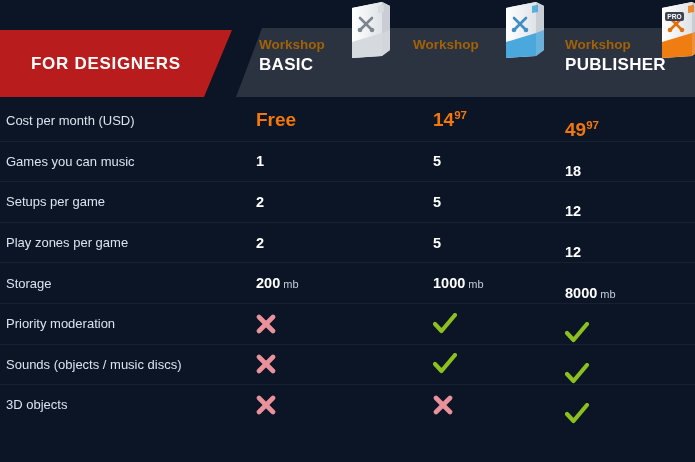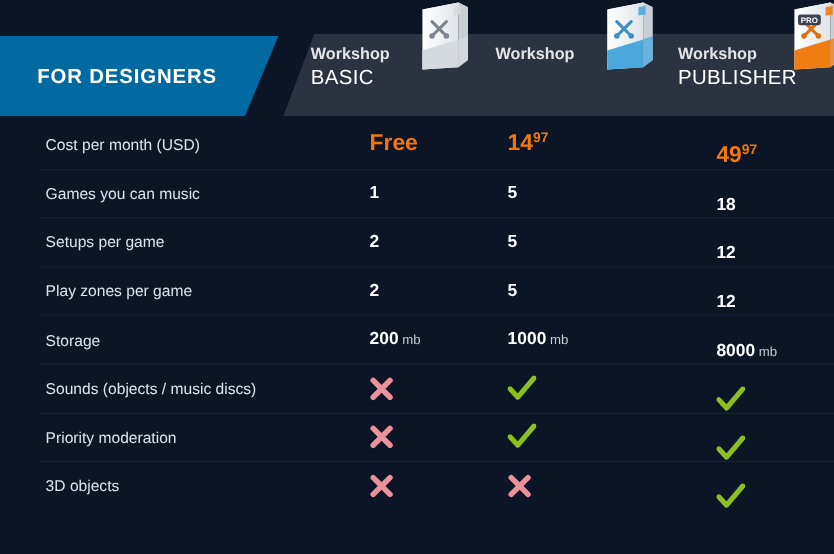--- a/index.html
+++ b/index.html
@@ -14,57 +14,57 @@
   
   #header { position:absolute; left:0; top:0; width:695px; height:100px; }
 
   .hdr-band {
     position:absolute; left:236px; top:28px; width:459px; height:69px;
     background:#2b3240;
     clip-path: polygon(26px 0, 459px 0, 459px 69px, 0 69px);
   }
   .banner {
     position:absolute; left:0; top:30px; width:232px; height:67px;
-    background:#0369a1;
+    background:#b91c1c;
     clip-path: polygon(0 0, 232px 0, 204px 67px, 0 67px);
     display:flex; align-items:center;
   }
   .banner-text {
     color:#ffffff; font-size:17px; font-weight:bold; letter-spacing:.7px;
     padding-left:31px;
   }
 
   .tier { position:absolute; top:36px; }
-  .tier-sub { color:#e5e5e5; font-size:13.5px; font-weight:bold; line-height:17px; }
-  .tier-name { color:#ffffff; font-size:17px; font-weight:normal; line-height:23px; letter-spacing:.3px; }
+  .tier-sub { color:#a16207; font-size:13.5px; font-weight:bold; line-height:17px; }
+  .tier-name { color:#ffffff; font-size:17px; font-weight:bold; line-height:23px; letter-spacing:.3px; }
   #tier-0 { left:259px; }
   #tier-1 { left:413px; }
   #tier-2 { left:565px; }
 
   
   .boxwrap { position:absolute; top:0; width:58px; height:62px; }
   #box-0 { left:338px; }
   #box-1 { left:492px; }
   #box-2 { left:648px; }
 
   
-  #table { position:absolute; left:0; top:100px; width:695px;padding-left:32px; }
+  #table { position:absolute; left:0; top:100px; width:695px; }
   .row {
     position:relative; height:40.6px;
     border-top:1px solid rgba(255,255,255,0.055);
     display:flex; align-items:center;
   }
   .row:first-child { border-top:none; }
   .row-label {
     position:absolute; left:6px;
     color:#dbe3ee; font-size:13px; font-weight:normal; white-space:nowrap;
   }
   .cell { position:absolute; color:#ffffff; font-size:14.5px; font-weight:bold; white-space:nowrap; }
-  .c0 { left:276px; }
-  .c1 { left:391px; }
+  .c0 { left:256px; }
+  .c1 { left:433px; }
   .c2 { left:565px;margin-top:19px; }
 
   .price { color:#f4770c; font-size:19px; font-weight:bold; }
   .price .cents { font-size:11.5px; vertical-align:super; font-weight:bold; }
   .unit { font-size:11px; font-weight:normal; color:#c3ccda; }
 
   .mark { font-size:0; line-height:0; }
   svg.glyph { display:block; }
 </style>
 </head>
@@ -207,20 +207,41 @@
         <div class="cell c1">5</div>
         <div class="cell c2">12</div>
       </div>
       <div class="row">
         <div class="row-label">Storage</div>
         <div class="cell c0"><span>200</span><span class="unit"> mb</span></div>
         <div class="cell c1"><span>1000</span><span class="unit"> mb</span></div>
         <div class="cell c2"><span>8000</span><span class="unit"> mb</span></div>
       </div>
       <div class="row">
+        <div class="row-label">Priority moderation</div>
+        <div class="cell c0 mark">
+          <svg class="glyph" width="20" height="20" viewBox="0 0 20 20">
+            <g stroke="#ea929c" stroke-width="4.6" stroke-linecap="round">
+                 <line x1="3" y1="3" x2="17" y2="17"></line>
+              <line x1="17" y1="3" x2="3" y2="17"></line>
+            </g>
+          </svg>
+        </div>
+        <div class="cell c1 mark">
+          <svg class="glyph" width="24" height="22" viewBox="0 0 24 22">
+            <path d="M2,11 L8.5,18 L22,2" stroke="#8cc01f" stroke-width="4.2" fill="none" stroke-linecap="round" stroke-linejoin="round"></path>
+          </svg>
+        </div>
+        <div class="cell c2 mark">
+          <svg class="glyph" width="24" height="22" viewBox="0 0 24 22">
+            <path d="M2,11 L8.5,18 L22,2" stroke="#8cc01f" stroke-width="4.2" fill="none" stroke-linecap="round" stroke-linejoin="round"></path>
+          </svg>
+        </div>
+      </div>
+      <div class="row">
         <div class="row-label">Sounds (objects / music discs)</div>
         <div class="cell c0 mark">
           <svg class="glyph" width="20" height="20" viewBox="0 0 20 20">
             <g stroke="#ea929c" stroke-width="4.6" stroke-linecap="round">
                  <line x1="3" y1="3" x2="17" y2="17"></line>
               <line x1="17" y1="3" x2="3" y2="17"></line>
             </g>
           </svg>
         </div>
         <div class="cell c1 mark">
@@ -228,41 +249,20 @@
             <path d="M2,11 L8.5,18 L22,2" stroke="#8cc01f" stroke-width="4.2" fill="none" stroke-linecap="round" stroke-linejoin="round"></path>
           </svg>
         </div>
         <div class="cell c2 mark">
           <svg class="glyph" width="24" height="22" viewBox="0 0 24 22">
             <path d="M2,11 L8.5,18 L22,2" stroke="#8cc01f" stroke-width="4.2" fill="none" stroke-linecap="round" stroke-linejoin="round"></path>
           </svg>
         </div>
       </div>
       <div class="row">
-        <div class="row-label">Priority moderation</div>
-        <div class="cell c0 mark">
-          <svg class="glyph" width="20" height="20" viewBox="0 0 20 20">
-            <g stroke="#ea929c" stroke-width="4.6" stroke-linecap="round">
-                 <line x1="3" y1="3" x2="17" y2="17"></line>
-              <line x1="17" y1="3" x2="3" y2="17"></line>
-            </g>
-          </svg>
-        </div>
-        <div class="cell c1 mark">
-          <svg class="glyph" width="24" height="22" viewBox="0 0 24 22">
-            <path d="M2,11 L8.5,18 L22,2" stroke="#8cc01f" stroke-width="4.2" fill="none" stroke-linecap="round" stroke-linejoin="round"></path>
-          </svg>
-        </div>
-        <div class="cell c2 mark">
-          <svg class="glyph" width="24" height="22" viewBox="0 0 24 22">
-            <path d="M2,11 L8.5,18 L22,2" stroke="#8cc01f" stroke-width="4.2" fill="none" stroke-linecap="round" stroke-linejoin="round"></path>
-          </svg>
-        </div>
-      </div>
-      <div class="row">
         <div class="row-label">3D objects</div>
         <div class="cell c0 mark">
           <svg class="glyph" width="20" height="20" viewBox="0 0 20 20">
             <g stroke="#ea929c" stroke-width="4.6" stroke-linecap="round">
                  <line x1="3" y1="3" x2="17" y2="17"></line>
               <line x1="17" y1="3" x2="3" y2="17"></line>
             </g>
           </svg>
         </div>
         <div class="cell c1 mark">

